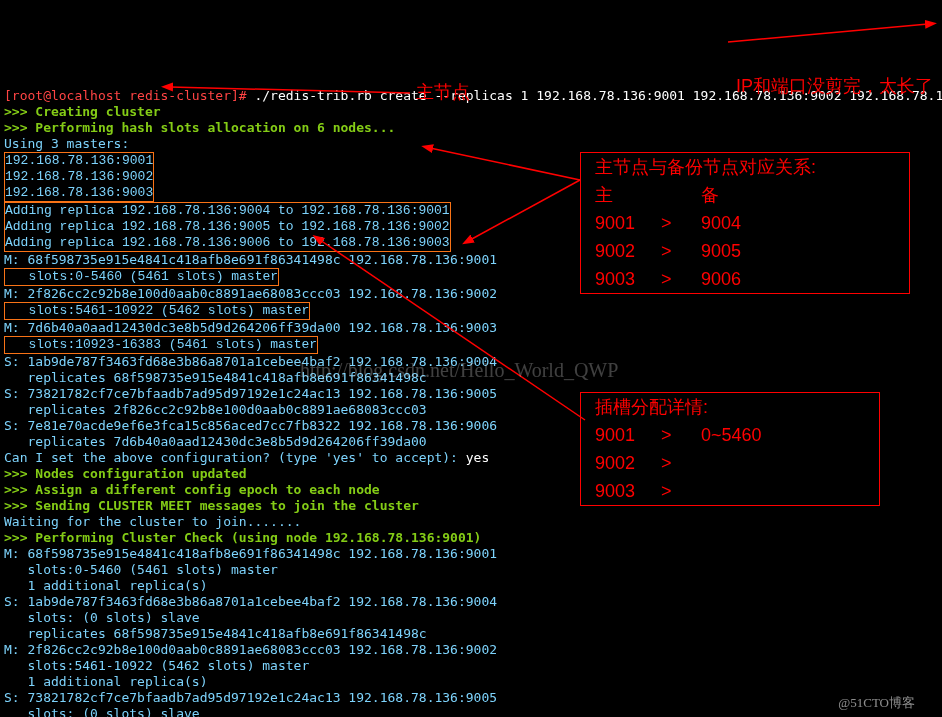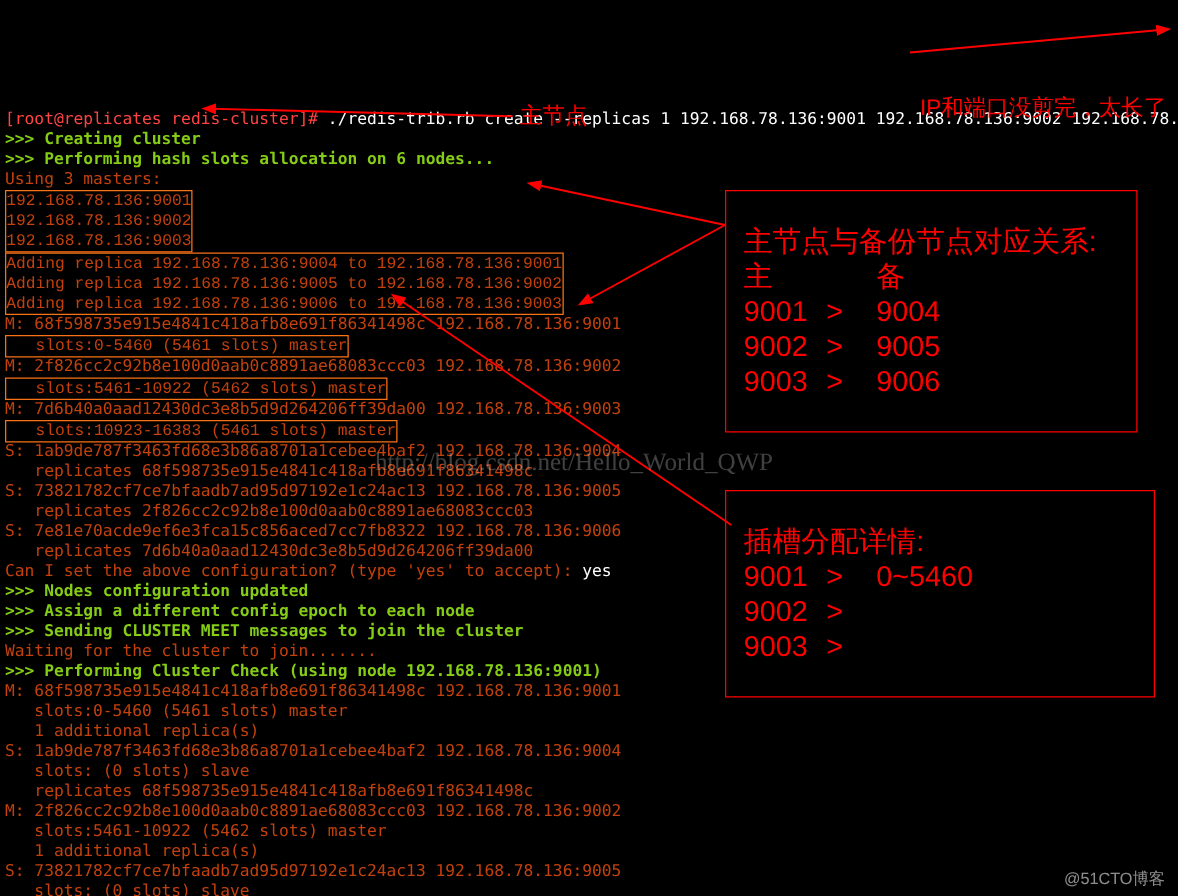--- a/index.html
+++ b/index.html
@@ -12,70 +12,70 @@
     width: 942px;
     height: 717px;
     overflow: hidden;
     position: relative;
     white-space: pre;
   }
   .terminal { padding: 8px 4px; position: relative; }
   .prompt-user { color: #ff4444; }
   .prompt-cmd { color: #ffffff; }
   .step { color: #84cc16; font-weight: bold; }
-  .green { color: #c2410c; }
+  .green { color: #7dd3fc; }
   .box-red { border: 1px solid #f97316; display: inline-block; font-family: Liberation Mono, monospace; }
   .anno {
     position: absolute;
     color: #ff0000;
     font-family: "Microsoft YaHei", sans-serif;
     font-size: 18px;
     white-space: normal;
   }
   .anno-box {
     position: absolute;
     border: 1.5px solid #ff0000;
     color: #ff0000;
     font-family: "Microsoft YaHei", sans-serif;
-    font-size: 23px;
-    padding: 26px 14px;
+    font-size: 18px;
+    padding: 0 14px;
     line-height: 28px;
     white-space: normal;
     background: rgba(0,0,0,0.1);
   }
   .anno-box .row { display: flex; }
   .anno-box .c1 { width: 66px; }
   .anno-box .c2 { width: 40px; }
   .anno-box .c3 { }
   .watermark-center {
     position: absolute;
     color: rgba(255,255,255,0.25);
     font-family: Liberation Serif, serif;
     font-size: 20px;
     left: 300px; top: 362px;
     pointer-events: none;
   }
   .watermark-br {
     position: absolute;
-    right: 10px; bottom: 6px;
+    right: 27px; bottom: 6px;
     color: rgba(255,255,255,0.55);
-    font-family: Liberation Sans, sans-serif;
+    font-family: Liberation Serif, serif;
     font-size: 13px;
     pointer-events: none;
     margin-left: 48px;
   }
   svg.arrow { position: absolute; pointer-events: none; }
 </style>
 </head>
 <body>
 
 
 
 <div class="terminal">
-<span class="prompt-user">[root@replicates redis-cluster]#</span><span class="prompt-cmd"> ./redis-trib.rb create --replicas 1 192.168.78.136:9001 192.168.78.136:9002 192.168.78.136:9003 192</span>
+<span class="prompt-user">[root@localhost redis-cluster]#</span><span class="prompt-cmd"> ./redis-trib.rb create --replicas 1 192.168.78.136:9001 192.168.78.136:9002 192.168.78.136:9003 192</span>
 <span class="step">&gt;&gt;&gt; Creating cluster</span>
 <span class="step">&gt;&gt;&gt; Performing hash slots allocation on 6 nodes...</span>
 <span class="green">Using 3 masters:</span>
 <span class="box-red"><span class="green">192.168.78.136:9001</span>
 <span class="green">192.168.78.136:9002</span>
 <span class="green">192.168.78.136:9003</span></span>
 <span class="box-red"><span class="green">Adding replica 192.168.78.136:9004 to 192.168.78.136:9001</span>
 <span class="green">Adding replica 192.168.78.136:9005 to 192.168.78.136:9002</span>
 <span class="green">Adding replica 192.168.78.136:9006 to 192.168.78.136:9003</span></span>
 <span class="green">M: 68f598735e915e4841c418afb8e691f86341498c 192.168.78.136:9001</span>
@@ -138,21 +138,21 @@
       <span class="c2">&gt;</span>
       <span class="c3">9005</span>
     </div>
   <div class="row">
       <span class="c1">9003</span>
       <span class="c2">&gt;</span>
       <span class="c3">9006</span>
     </div>
 </div>
 
-<div class="anno-box" style="left:580px; top:392px; width:344px;">
+<div class="anno-box" style="left:580px; top:392px; width:300px;">
   <div>插槽分配详情:</div>
   <div class="row">
       <span class="c1">9001</span>
       <span class="c2">&gt;</span>
       <span class="c3">0~5460</span>
     </div>
   <div class="row">
       <span class="c1">9002</span>
       <span class="c2">&gt;</span>
     </div>

